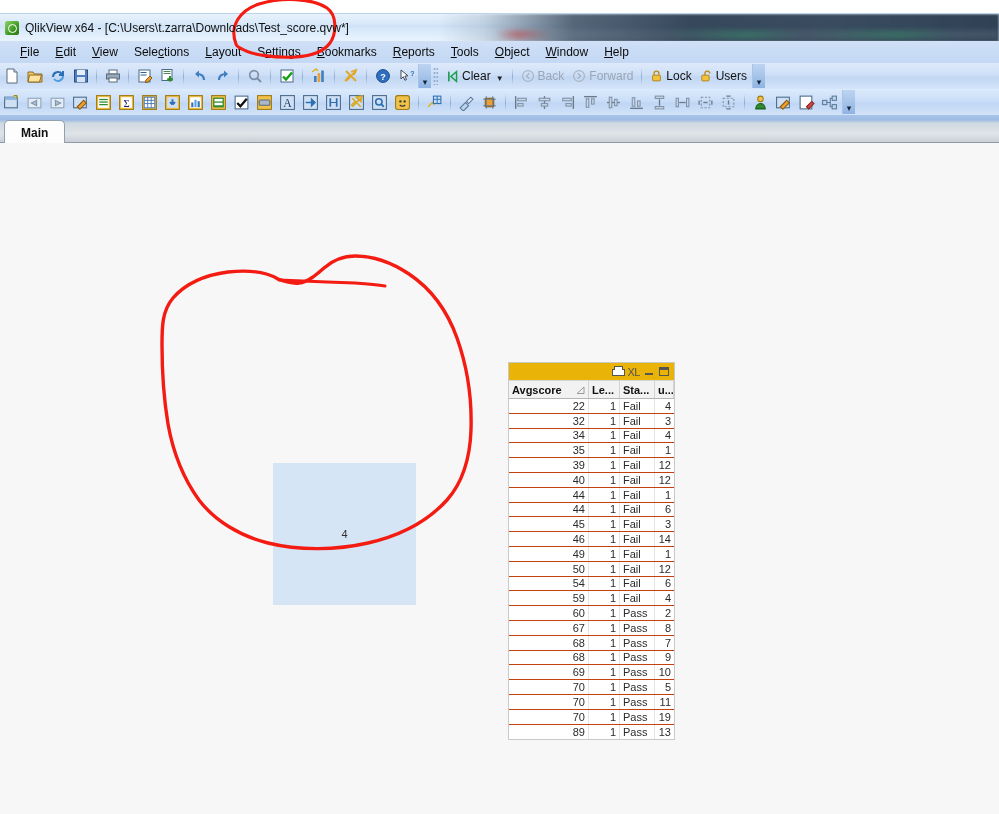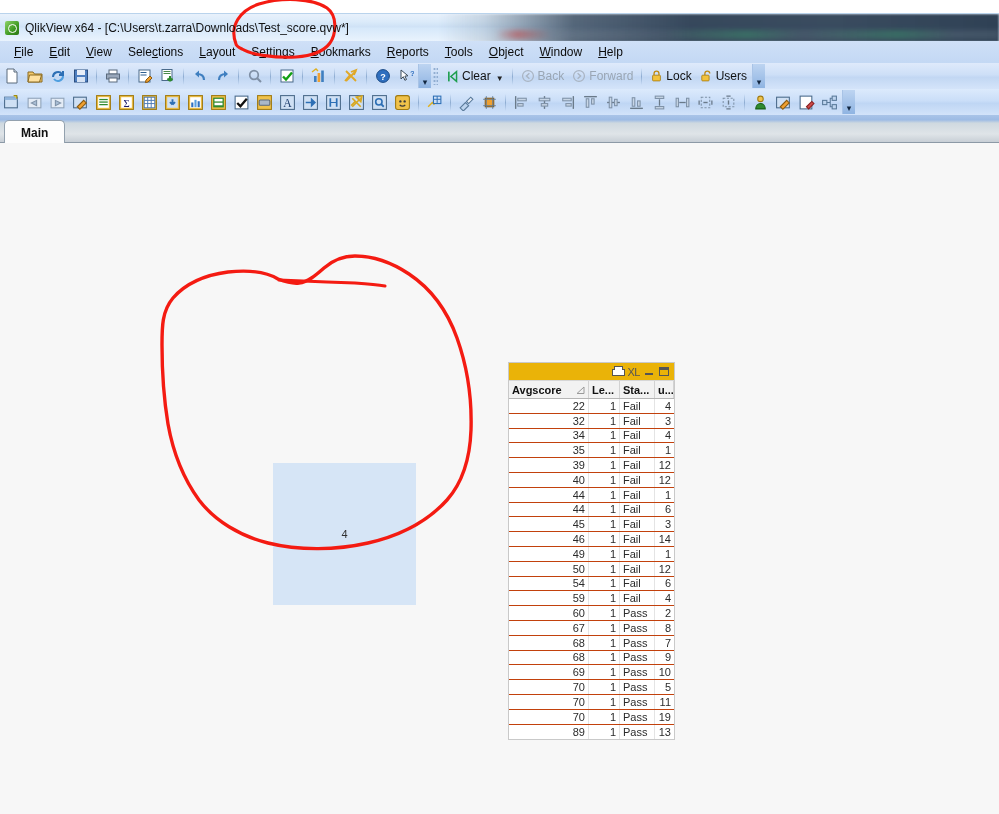--- a/index.html
+++ b/index.html
@@ -62,21 +62,21 @@
   }
   .title-text {
     font-size: 12px; color: #111; white-space: nowrap;
     position: relative; z-index: 2;
   }
 
   
   .menubar {
     position: absolute; left: 0; top: 41px; width: 999px; height: 22px;
     background: linear-gradient(to bottom,#cfe0f7 0%, #c3d8f4 100%);
-    display: flex; align-items: center; padding-left: 6px;
+    display: flex; align-items: center; padding-left: 12px;
   }
   .menu-item {
     font-size: 12px; color: #0b0b0b; padding: 2px 8px; white-space: nowrap;
     cursor: default;
   }
   .menu-item u { text-decoration: underline; }
 
   
   .toolbar {
     position: absolute; left: 0; width: 999px;

